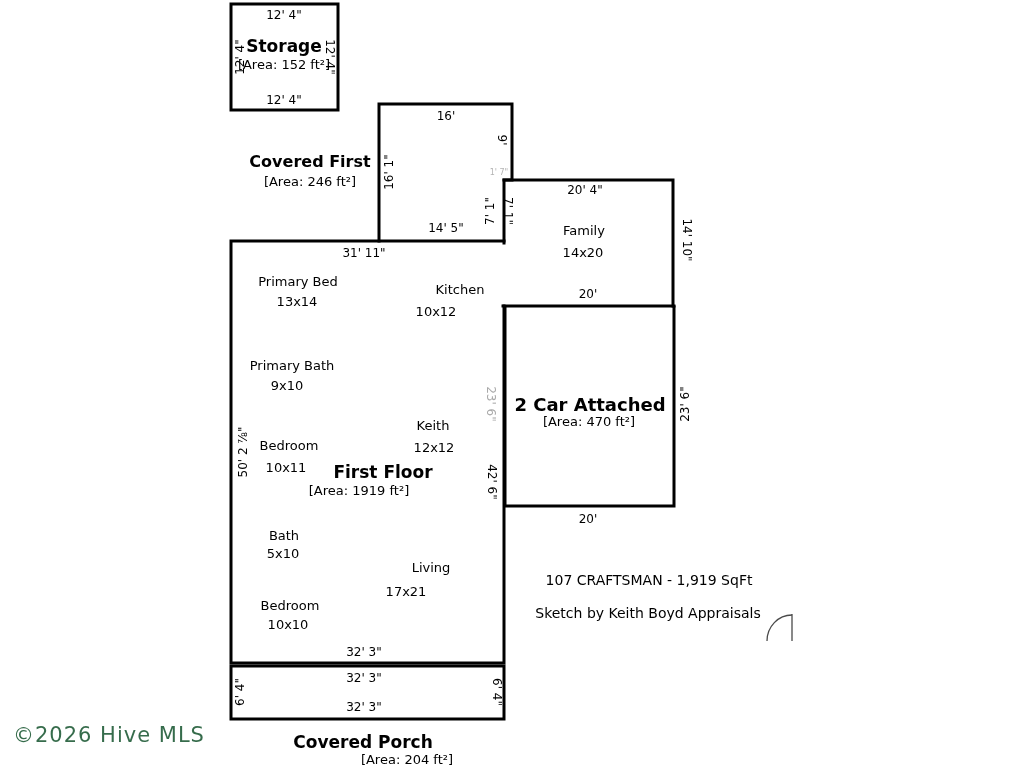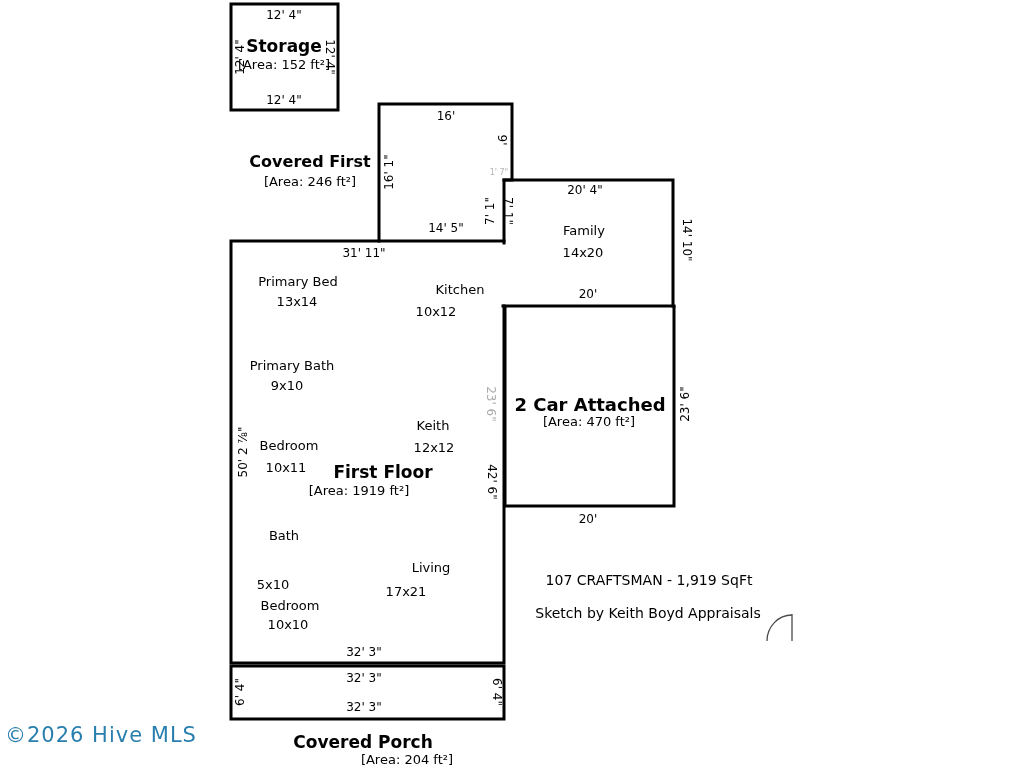--- a/index.html
+++ b/index.html
@@ -10,21 +10,21 @@
   .dim{font-size:12px;}
   .dim-sm{font-size:8px;color:#b3b3b3;}
   .gray{color:#a9a9a9;}
   .rot-l{transform:translate(-50%,-50%) rotate(-90deg);}
   .rot-r{transform:translate(-50%,-50%) rotate(90deg);}
   .b16{font-weight:bold;font-size:16px;}
   .b17{font-weight:bold;font-size:17px;}
   .b18{font-weight:bold;font-size:18px;}
   .area{font-size:13px;}
   .note{font-size:14px;}
-  .watermark{position:absolute;left:5px;top:723px;font-size:21px;color:#0369a1;
+  .watermark{position:absolute;left:13px;top:723px;font-size:21px;color:#14532d;
              letter-spacing:1px;opacity:.85;transform:none;}
 </style>
 </head>
 <body>
 
 <div id="canvas">
 
   <svg class="walls" width="1024" height="768" viewBox="0 0 1024 768">
     <g fill="none" stroke="#000" stroke-width="3" stroke-linecap="square">
 
@@ -88,21 +88,21 @@
   <div class="lbl" style="left:436px;top:311px;">10x12</div>
   <div class="lbl" style="left:292px;top:365px;">Primary Bath</div>
   <div class="lbl" style="left:287px;top:385px;">9x10</div>
   <div class="lbl" style="left:289px;top:445px;">Bedroom</div>
   <div class="lbl" style="left:286px;top:467px;">10x11</div>
   <div class="lbl" style="left:433px;top:425px;">Keith</div>
   <div class="lbl" style="left:434px;top:447px;">12x12</div>
   <div class="lbl b17" style="left:383px;top:472px;">First Floor</div>
   <div class="lbl area" style="left:359px;top:490px;">[Area: 1919 ft²]</div>
   <div class="lbl" style="left:284px;top:535px;">Bath</div>
-  <div class="lbl" style="left:273px;top:553px;margin-top:31px;">5x10</div>
+  <div class="lbl" style="left:283px;top:553px;">5x10</div>
   <div class="lbl" style="left:431px;top:567px;">Living</div>
   <div class="lbl" style="left:406px;top:591px;">17x21</div>
   <div class="lbl" style="left:290px;top:605px;">Bedroom</div>
   <div class="lbl" style="left:288px;top:624px;">10x10</div>
 
   <div class="lbl dim" style="left:364px;top:678px;">32' 3"</div>
   <div class="lbl dim" style="left:364px;top:707px;">32' 3"</div>
   <div class="lbl dim rot-l" style="left:240px;top:692px;">6' 4"</div>
   <div class="lbl dim rot-r" style="left:497px;top:692px;">6' 4"</div>
   <div class="lbl b17" style="left:363px;top:742px;">Covered Porch</div>

